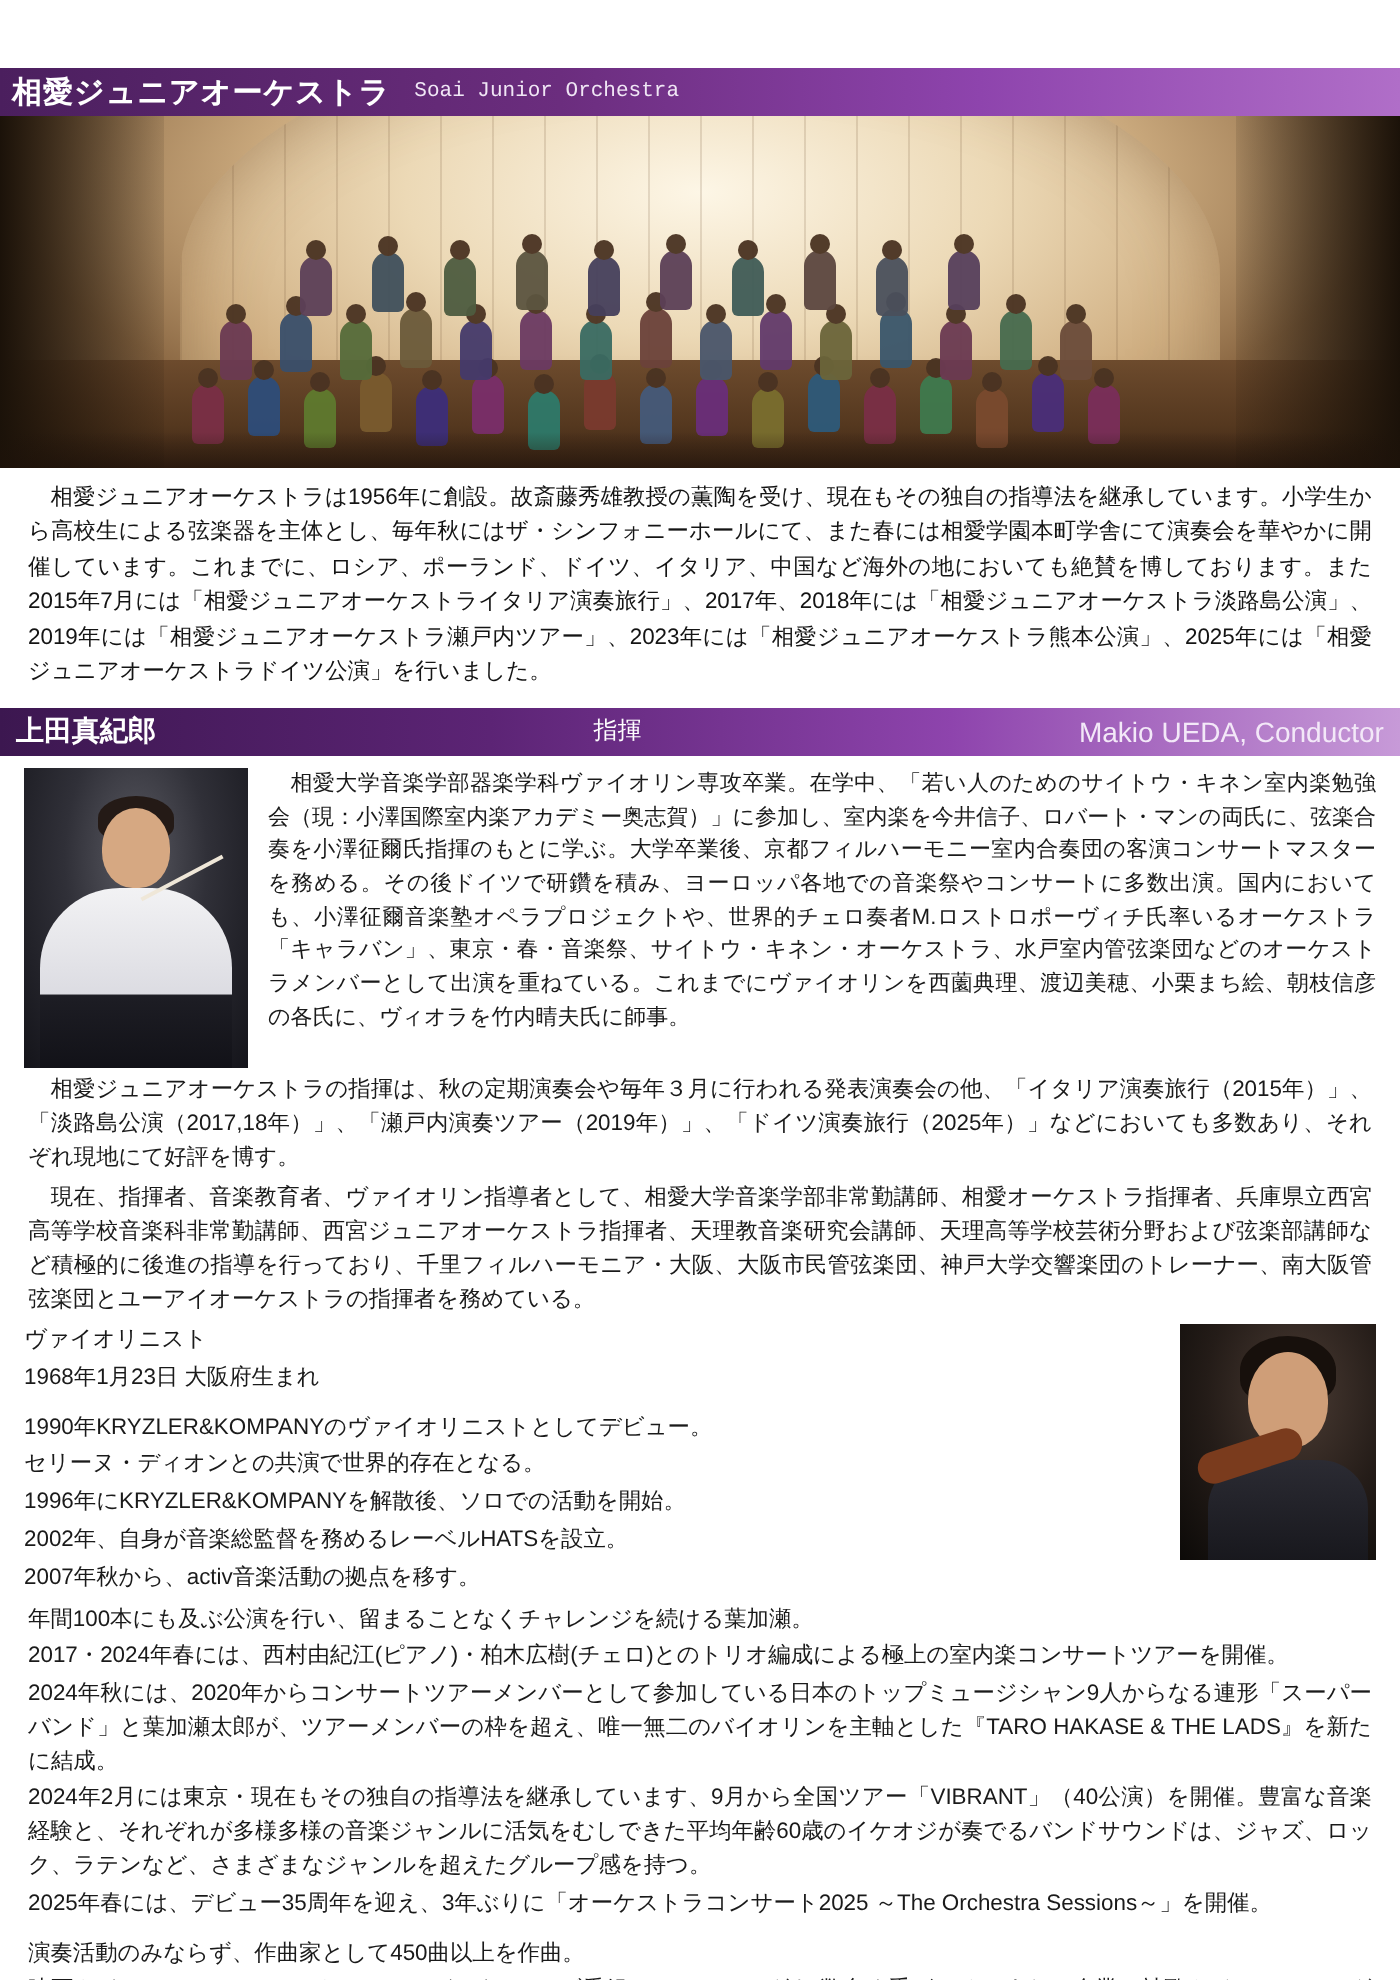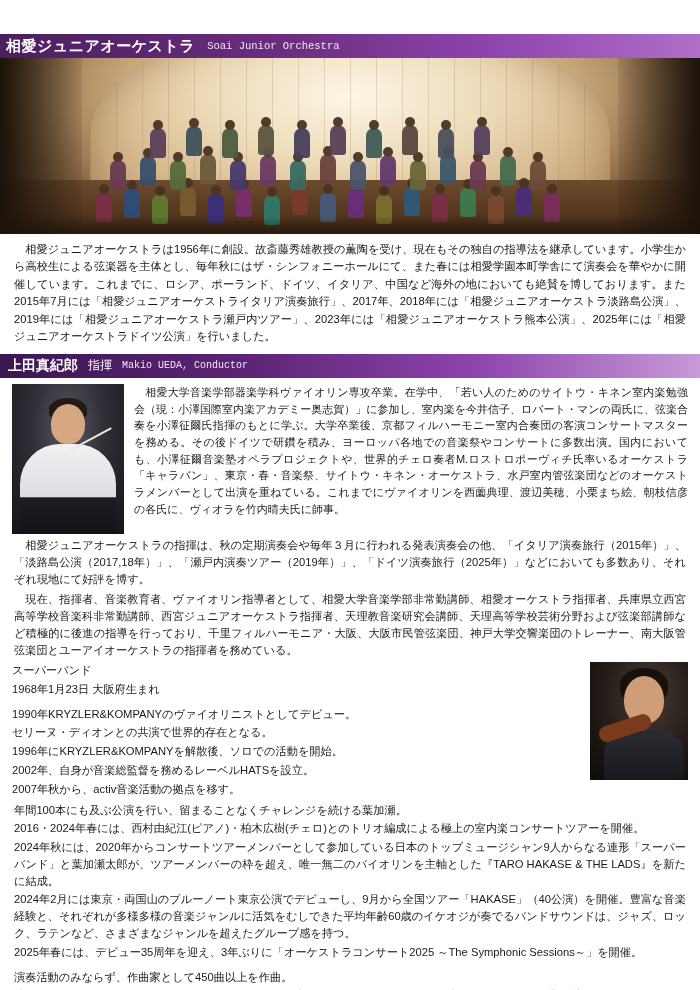--- a/index.html
+++ b/index.html
@@ -151,26 +151,27 @@
     color: #ffffff;
     font-size: 14px;
     font-weight: bold;
   }
   .name-bar .role {
     color: #ffffff;
     font-size: 12px;
   }
   .name-bar .rom {
     color: #f3e8f8;
-    font-size: 10px;
-    font-family: Liberation Mono, monospace;
+    font-size: 14px;
+    font-family: Liberation Sans, sans-serif;
   }
   .name-bar.conductor-bar {
     margin-left: 0;
     width: 700px;
+    justify-content: space-between;
   }
 
   
   .conductor-wrap {
     display: flex;
     padding: 0 12px 0 12px;
     box-sizing: border-box;
     gap: 10px;
   }
   .photo-makio {
@@ -422,43 +423,43 @@
   </div>
 
   <div class="makio-after">
     <p>　相愛ジュニアオーケストラの指揮は、秋の定期演奏会や毎年３月に行われる発表演奏会の他、「イタリア演奏旅行（2015年）」、「淡路島公演（2017,18年）」、「瀬戸内演奏ツアー（2019年）」、「ドイツ演奏旅行（2025年）」などにおいても多数あり、それぞれ現地にて好評を博す。</p>
     <p>　現在、指揮者、音楽教育者、ヴァイオリン指導者として、相愛大学音楽学部非常勤講師、相愛オーケストラ指揮者、兵庫県立西宮高等学校音楽科非常勤講師、西宮ジュニアオーケストラ指揮者、天理教音楽研究会講師、天理高等学校芸術分野および弦楽部講師など積極的に後進の指導を行っており、千里フィルハーモニア・大阪、大阪市民管弦楽団、神戸大学交響楽団のトレーナー、南大阪管弦楽団とユーアイオーケストラの指揮者を務めている。</p>
   </div>
 
 
   <div class="hakase-wrap">
     <div class="hakase-text">
-      <p>スーパーバンド</p>
+      <p>ヴァイオリニスト</p>
       <p>1968年1月23日 大阪府生まれ</p>
       <p style="height:6px;margin:0;"></p>
       <p>1990年KRYZLER&amp;KOMPANYのヴァイオリニストとしてデビュー。</p>
       <p>セリーヌ・ディオンとの共演で世界的存在となる。</p>
       <p>1996年にKRYZLER&amp;KOMPANYを解散後、ソロでの活動を開始。</p>
       <p>2002年、自身が音楽総監督を務めるレーベルHATSを設立。</p>
       <p>2007年秋から、activ音楽活動の拠点を移す。</p>
     </div>
     <div class="photo-hakase">
       <div class="bg"></div>
       <div class="torso"></div>
       <div class="hair"></div>
       <div class="head"></div>
       <div class="violin"></div>
     </div>
   </div>
 
   <div class="hakase-lower">
     <p>年間100本にも及ぶ公演を行い、留まることなくチャレンジを続ける葉加瀬。</p>
-    <p>2016・2024年春には、西村由紀江(ピアノ)・柏木広樹(チェロ)とのトリオ編成による極上の室内楽コンサートツアーを開催。</p>
+    <p>2017・2024年春には、西村由紀江(ピアノ)・柏木広樹(チェロ)とのトリオ編成による極上の室内楽コンサートツアーを開催。</p>
     <p>2024年秋には、2020年からコンサートツアーメンバーとして参加している日本のトップミュージシャン9人からなる連形「スーパーバンド」と葉加瀬太郎が、ツアーメンバーの枠を超え、唯一無二のバイオリンを主軸とした『TARO HAKASE &amp; THE LADS』を新たに結成。</p>
-    <p>2024年2月には東京・両国山のブルーノート東京公演でデビューし、9月から全国ツアー「HAKASE」（40公演）を開催。豊富な音楽経験と、それぞれが多様多様の音楽ジャンルに活気をむしできた平均年齢60歳のイケオジが奏でるバンドサウンドは、ジャズ、ロック、ラテンなど、さまざまなジャンルを超えたグループ感を持つ。</p>
-    <p>2025年春には、デビュー35周年を迎え、3年ぶりに「オーケストラコンサート2025 ～The Symphonic Sessions～」を開催。</p>
+    <p>2024年2月には東京・現在もその独自の指導法を継承しています、9月から全国ツアー「VIBRANT」（40公演）を開催。豊富な音楽経験と、それぞれが多様多様の音楽ジャンルに活気をむしできた平均年齢60歳のイケオジが奏でるバンドサウンドは、ジャズ、ロック、ラテンなど、さまざまなジャンルを超えたグループ感を持つ。</p>
+    <p>2025年春には、デビュー35周年を迎え、3年ぶりに「オーケストラコンサート2025 ～The Orchestra Sessions～」を開催。</p>
     <p style="height:6px;margin:0;"></p>
     <p>演奏活動のみならず、作曲家として450曲以上を作曲。</p>
     <p>映画やドラマ、ニュース、バラエティーなどのテレビ番組のテーマソングも 数多く手がける。また、企業の社歌やイメージソングも多数。</p>
 
   </div>
 
 </div>
 
 </body></html>

